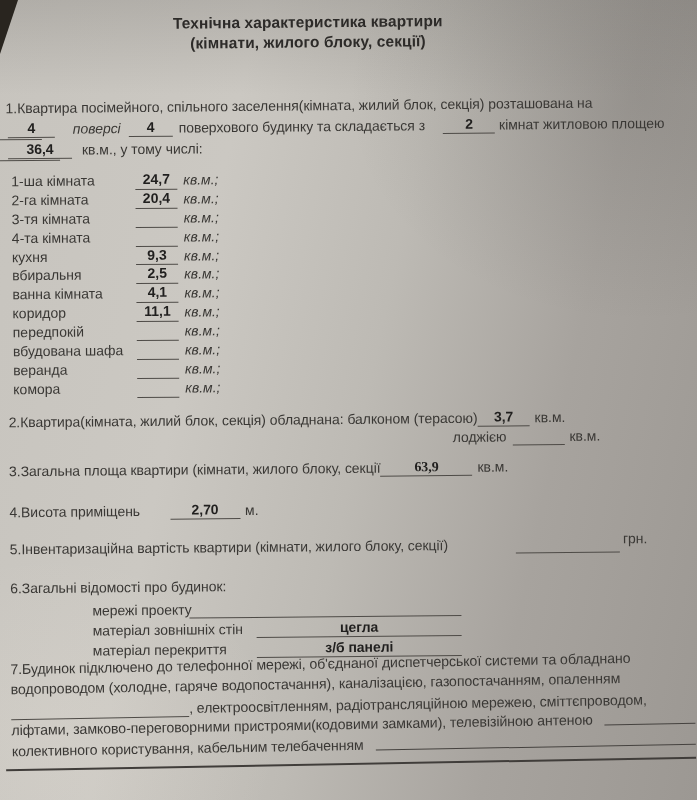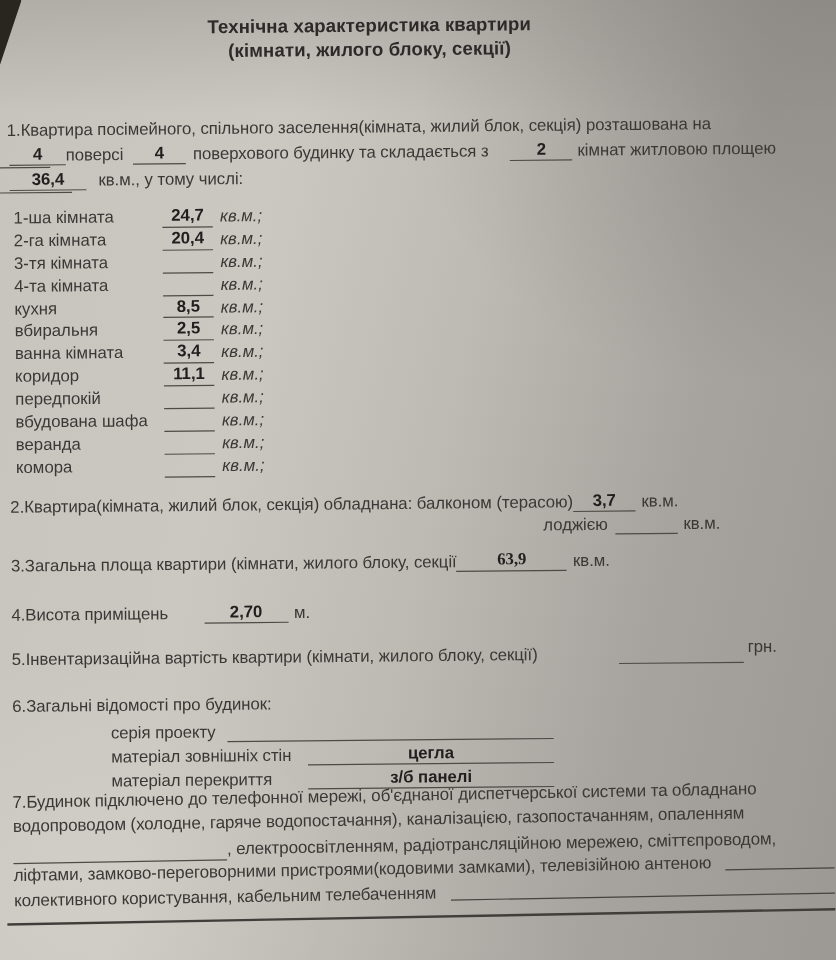--- a/index.html
+++ b/index.html
@@ -48,36 +48,36 @@
   <div class="shade-bl"></div>
   <div class="corner"></div>
 
   <div class="content">
 
     <div class="title" style="top:12px;">Технічна характеристика квартири</div>
     <div class="title" style="top:32px;">(кімнати, жилого блоку, секції)</div>
 
     <div class="line" style="left:8px;top:97px;">1.Квартира посімейного, спільного заселення(кімната, жилий блок, секція) розташована на</div>
     <div class="line" style="left:10px;top:117px;">
-      <span class="fld" style="width:47px;">4</span><span style="">поверсі</span><span class="fld" style="width:44px;margin-left:8px;">4</span><span style="margin-left:6px;">поверхового будинку та складається з</span><span class="fld" style="width:52px;margin-left:18px;">2</span><span style="margin-left:4px;">кімнат житловою площею</span>
+      <span class="fld" style="width:47px;">4</span><span style="margin-left:18px;font-style:italic;">поверсі</span><span class="fld" style="width:44px;margin-left:8px;">4</span><span style="margin-left:6px;">поверхового будинку та складається з</span><span class="fld" style="width:52px;margin-left:18px;">2</span><span style="margin-left:4px;">кімнат житловою площею</span>
     </div>
     <div class="line" style="left:10px;top:138px;">
       <span class="fld" style="width:64px;">36,4</span><span style="margin-left:10px;">кв.м., у тому числі:</span>
     </div>
     <div class="artifact" style="left:0;top:136px;width:44px;"></div>
     <div class="artifact" style="left:0;top:157px;width:62px;"></div>
 
     <div class="rooms">
       <div class="room-row"><span class="rlabel">1-ша кімната</span><span class="fld rfld">24,7</span><span class="r-unit">кв.м.;</span></div>
       <div class="room-row"><span class="rlabel">2-га кімната</span><span class="fld rfld">20,4</span><span class="r-unit">кв.м.;</span></div>
       <div class="room-row"><span class="rlabel">3-тя кімната</span><span class="fld rfld"></span><span class="r-unit">кв.м.;</span></div>
       <div class="room-row"><span class="rlabel">4-та кімната</span><span class="fld rfld"></span><span class="r-unit">кв.м.;</span></div>
-      <div class="room-row"><span class="rlabel">кухня</span><span class="fld rfld">8,5</span><span class="r-unit">кв.м.;</span></div>
+      <div class="room-row"><span class="rlabel">кухня</span><span class="fld rfld">9,3</span><span class="r-unit">кв.м.;</span></div>
       <div class="room-row"><span class="rlabel">вбиральня</span><span class="fld rfld">2,5</span><span class="r-unit">кв.м.;</span></div>
-      <div class="room-row"><span class="rlabel">ванна кімната</span><span class="fld rfld">3,4</span><span class="r-unit">кв.м.;</span></div>
+      <div class="room-row"><span class="rlabel">ванна кімната</span><span class="fld rfld">4,1</span><span class="r-unit">кв.м.;</span></div>
       <div class="room-row"><span class="rlabel">коридор</span><span class="fld rfld">11,1</span><span class="r-unit">кв.м.;</span></div>
       <div class="room-row"><span class="rlabel">передпокій</span><span class="fld rfld"></span><span class="r-unit">кв.м.;</span></div>
       <div class="room-row"><span class="rlabel">вбудована шафа</span><span class="fld rfld"></span><span class="r-unit">кв.м.;</span></div>
       <div class="room-row"><span class="rlabel">веранда</span><span class="fld rfld"></span><span class="r-unit">кв.м.;</span></div>
       <div class="room-row"><span class="rlabel">комора</span><span class="fld rfld"></span><span class="r-unit">кв.м.;</span></div>
     </div>
 
     <div class="line" style="left:8px;top:410px;">
       <span>2.Квартира(кімната, жилий блок, секція) обладнана: балконом (терасою)</span><span class="fld" style="width:52px;">3,7</span><span class="unit">кв.м.</span>
     </div>
@@ -92,21 +92,21 @@
     <div class="line" style="left:8px;top:500px;">
       <span>4.Висота приміщень</span><span class="fld" style="width:70px;margin-left:30px;">2,70</span><span class="unit">м.</span>
     </div>
 
     <div class="line" style="left:8px;top:537px;">
       <span>5.Інвентаризаційна  вартість квартири (кімнати, жилого блоку, секції)</span><span class="fld" style="width:104px;margin-left:68px;"></span><span class="raise">грн.</span>
     </div>
 
     <div class="line" style="left:8px;top:577px;">6.Загальні відомості про будинок:</div>
     <div class="line" style="left:90px;top:599px;">
-      <span class="s6label" style="width:97px;">серія проекту</span><span class="fld" style="width:272px;"></span>
+      <span class="s6label" style="width:97px;">мережі проекту</span><span class="fld" style="width:272px;"></span>
     </div>
     <div class="line" style="left:90px;top:619px;">
       <span class="s6label" style="width:164px;">матеріал зовнішніх стін</span><span class="fld" style="width:205px;">цегла</span>
     </div>
     <div class="line" style="left:90px;top:639px;">
       <span class="s6label" style="width:164px;">матеріал перекриття</span><span class="fld" style="width:205px;">з/б панелі</span>
     </div>
 
     <div class="bottom-block">
       <div class="line s7" style="left:8px;top:658px;">7.Будинок підключено до телефонної мережі, об'єднаної диспетчерської системи та обладнано</div>

